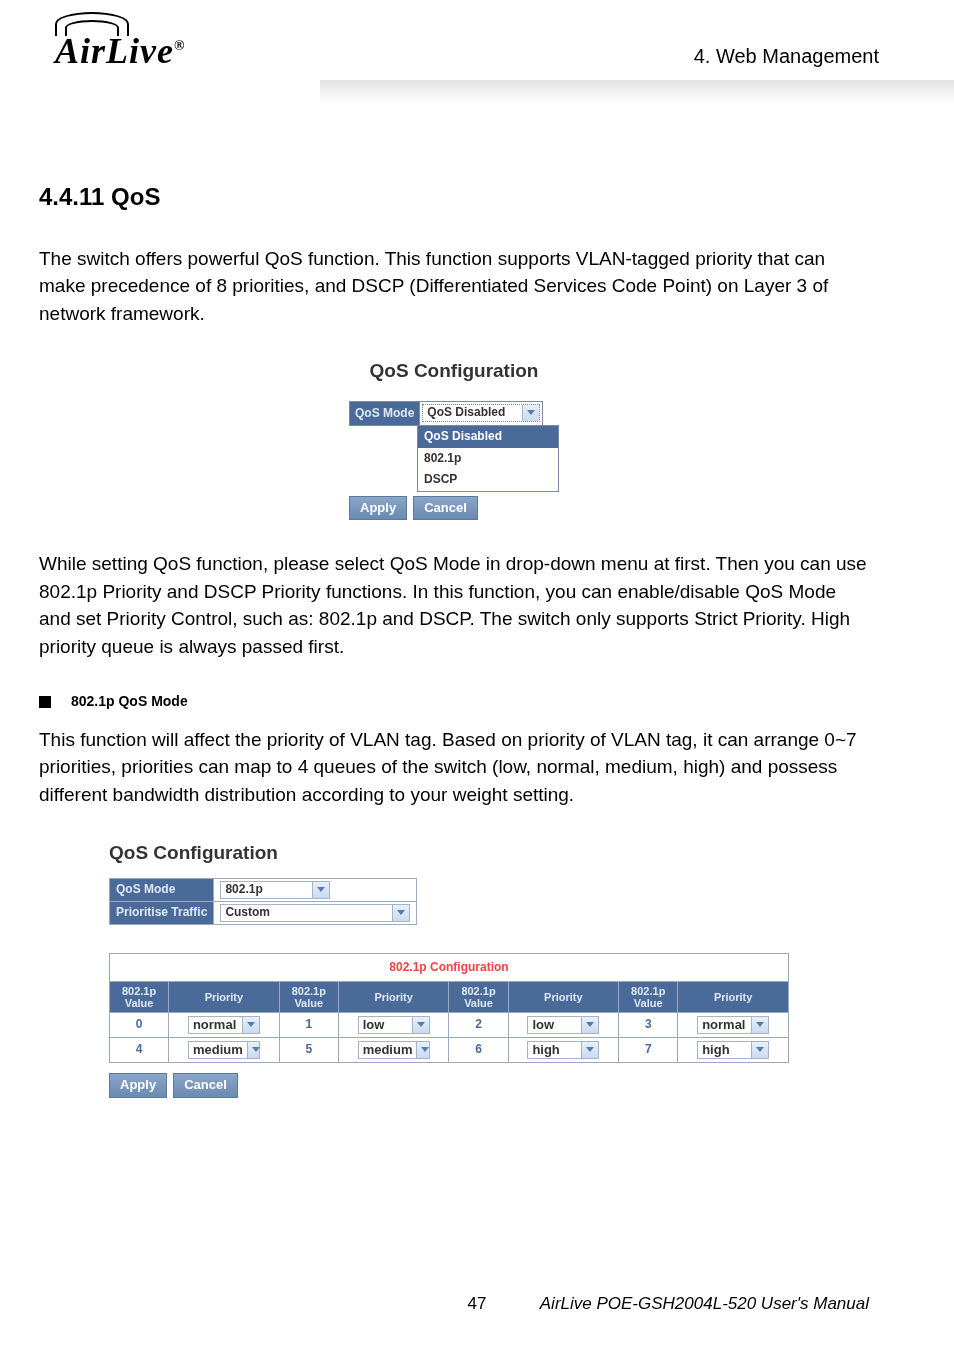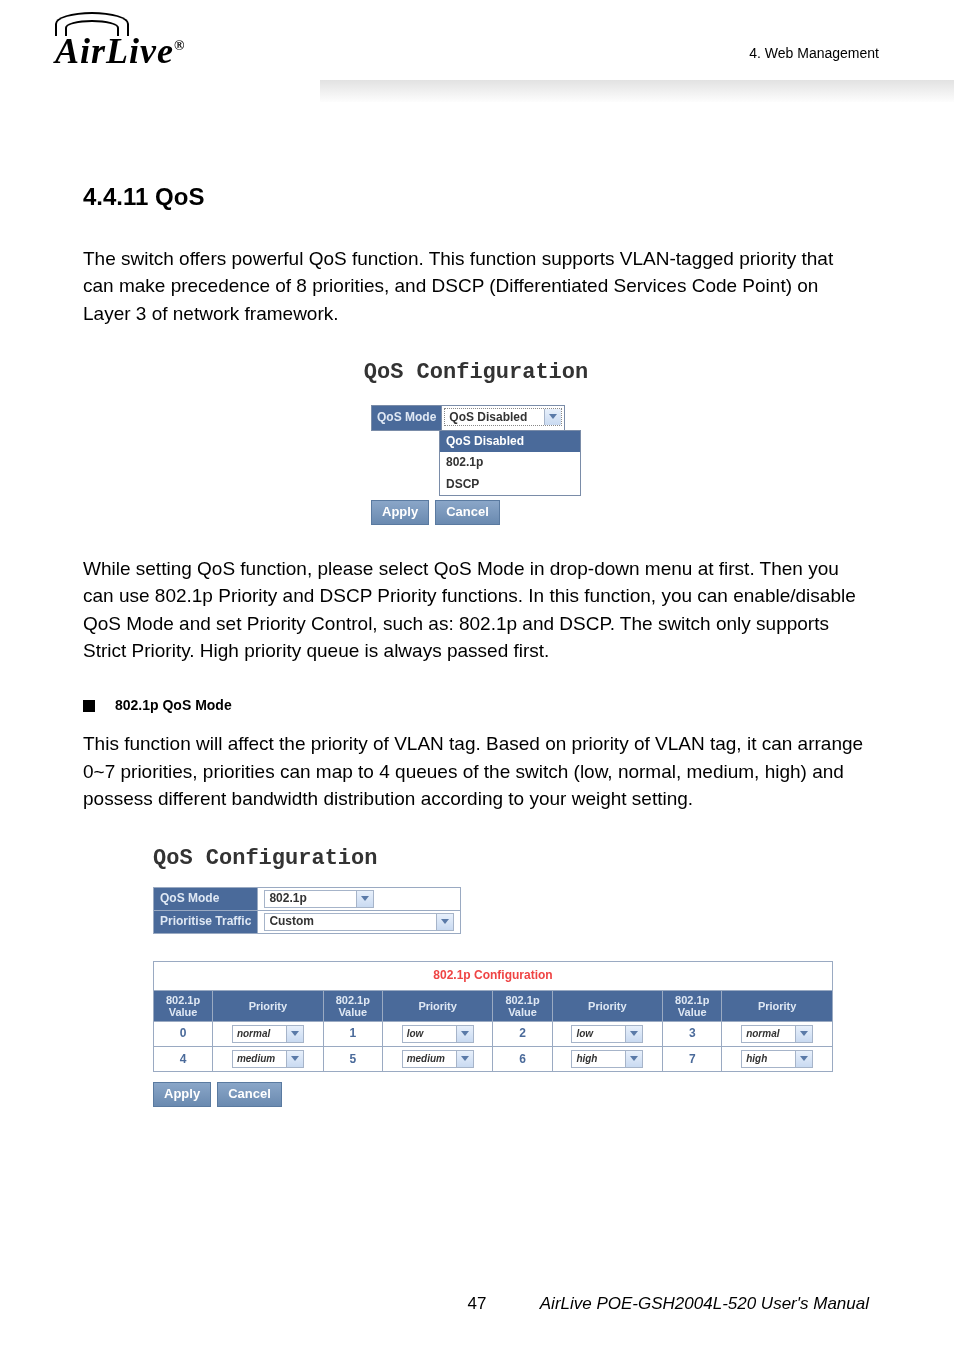--- a/index.html
+++ b/index.html
@@ -55,35 +55,34 @@
     position: relative;
   }
   .logo .reg {
     font-size: 14px;
     vertical-align: super;
   }
   .chapter {
     position: absolute;
     right: 75px;
     top: 45px;
-    font-size: 14px;
+    font-size: 20px;
   }
   .banner {
     position: absolute;
     left: 320px;
     right: 0;
     top: 80px;
     height: 22px;
     background: linear-gradient(to bottom, #e2e2e2 0%, #fdfdfd 100%);
   }
   .content {
     padding: 60px 85px 0 39px;
     font-size: 19px;
     line-height: 1.45;
-    margin-left: 44px;
   }
   h2.section {
     font-size: 24px;
     font-weight: bold;
     margin: 0 0 30px 0;
   }
   .para {
     margin: 0 0 30px 0;
   }
   .bullet-head {
@@ -100,23 +99,23 @@
     vertical-align: middle;
   }
   .fig {
     text-align: center;
     margin: 10px 0 30px 0;
   }
   .fig-left {
     margin: 10px 0 30px 70px;
   }
   .fig-title {
-    font-family: Liberation Mono, monospace;
-    font-weight: bold;
-    font-size: 22px;
+    font-family: Liberation Sans, sans-serif;
+    font-weight: bold;
+    font-size: 19px;
     color: #333;
     margin-bottom: 12px;
   }
   
   .qos-box {
     display: inline-block;
     border: 1px solid #7a8ca8;
     font-family: Verdana, sans-serif;
     font-size: 12px;
     font-weight: bold;
@@ -238,21 +237,21 @@
     color: #dfe8f4;
     font-weight: bold;
     font-size: 11px;
     line-height: 1.1;
   }
   .p-table .val {
     color: #4a6a9a;
     font-weight: bold;
   }
   .p-table .sel { width: 72px; justify-content: space-between; }
-  .p-table .sel .sel-text { font-size: 10px; font-style: italic; }
+  .p-table .sel .sel-text { font-size: 13px; }
   .footer {
     position: absolute;
     bottom: 55px;
     left: 0; right: 0;
     display: flex;
     font-size: 17px;
   }
   .footer .pg {
     position: absolute;
     left: 50%;

